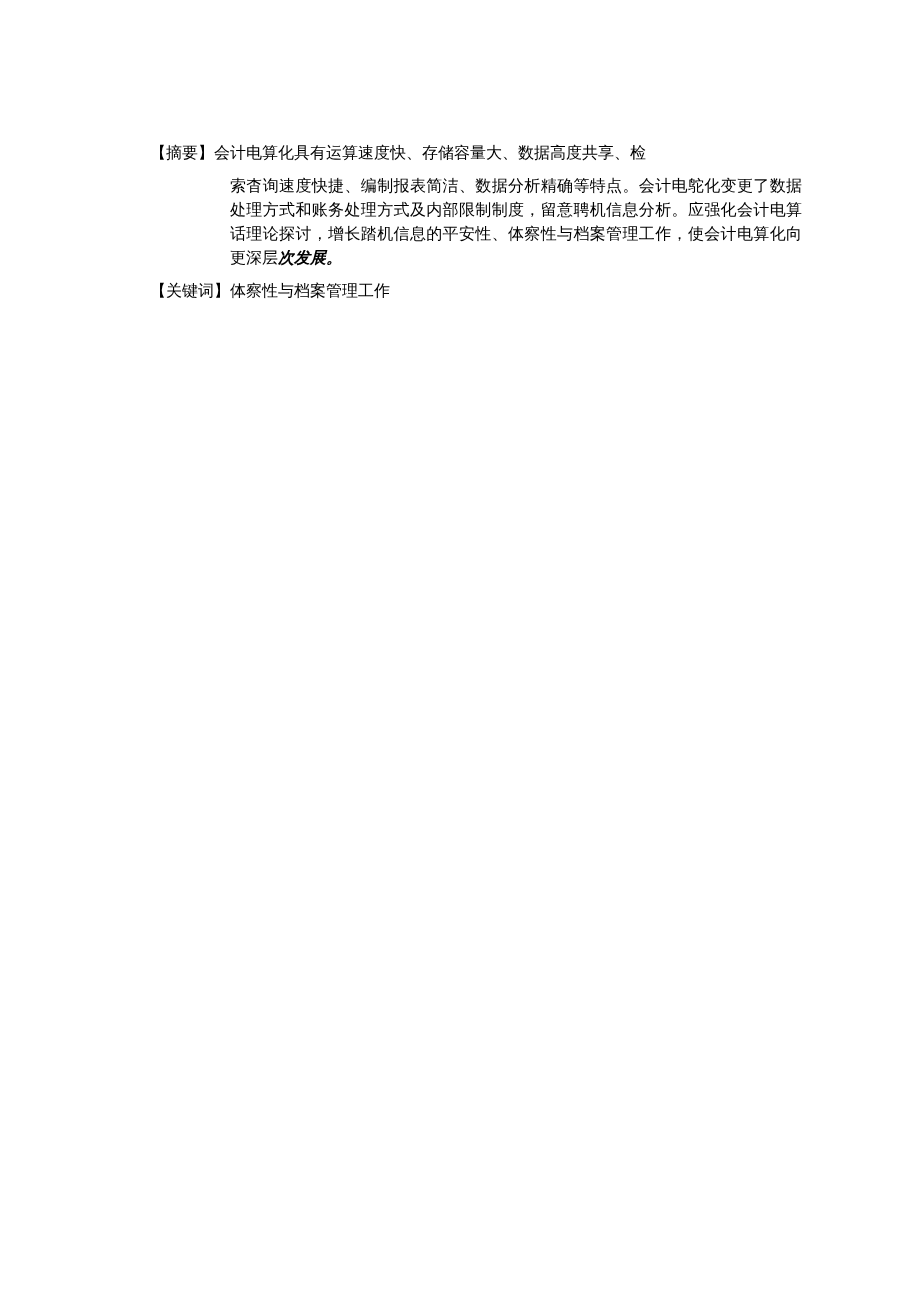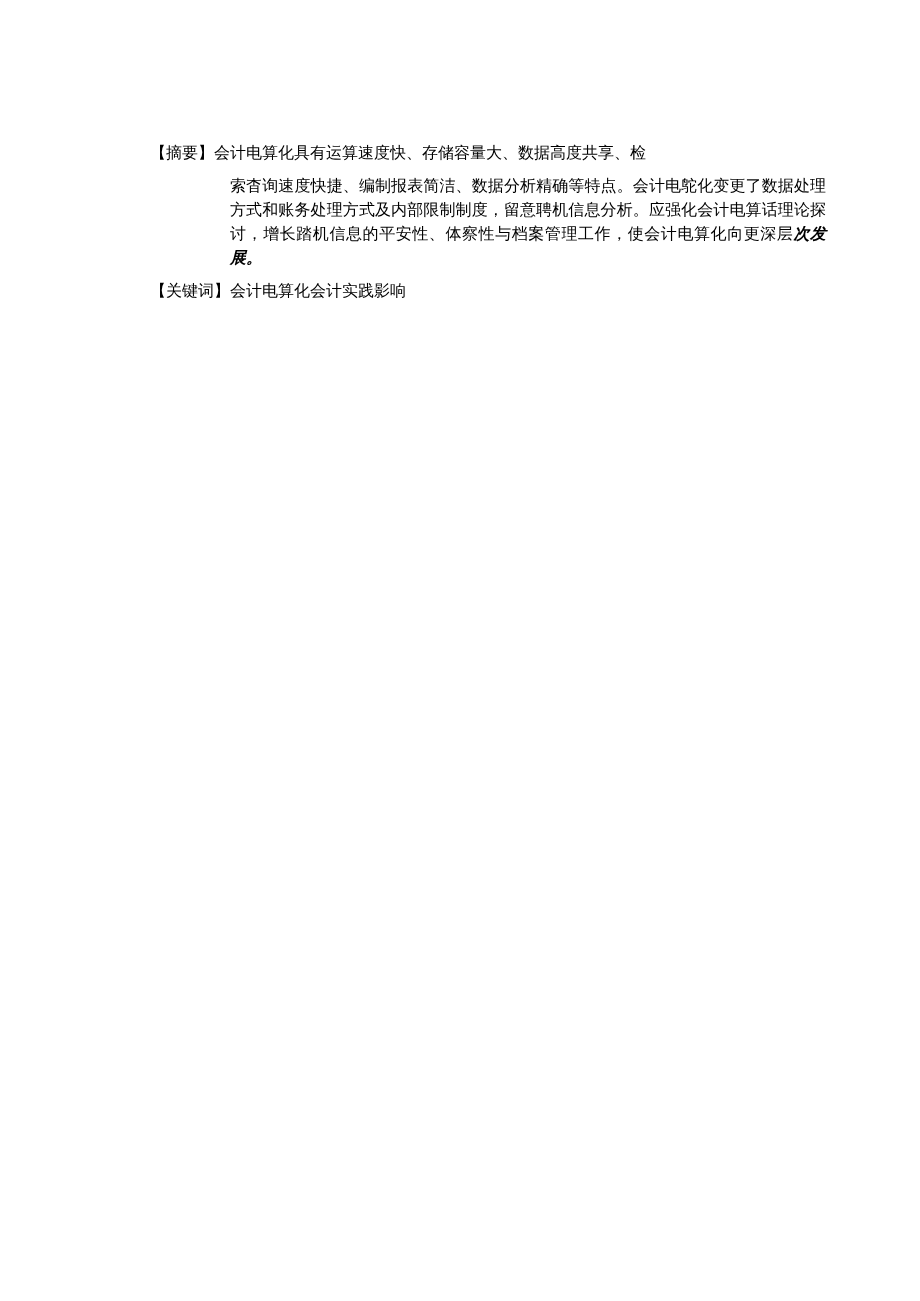--- a/index.html
+++ b/index.html
@@ -10,21 +10,21 @@
     body {
       width: 920px;
       height: 1301px;
       background: #ffffff;
       font-family: "SimSun", "宋体", serif;
       font-size: 16px;
       color: #000000;
       line-height: 1.6;
     }
     .page {
-      padding: 140px 94px 0 150px;
+      padding: 140px 118px 0 150px;
     }
     .abstract-block {
       margin-bottom: 8px;
     }
     .abstract-first-line {
       margin-bottom: 4px;
     }
     .abstract-body {
       padding-left: 80px;
       line-height: 1.5;
@@ -50,16 +50,16 @@
   <div class="abstract-block">
     <div class="abstract-first-line">
       <span class="label">【摘要】</span><span>会计电算化具有运算速度快、存储容量大、数据高度共享、检</span>
     </div>
     <div class="abstract-body">
       <span>索杳询速度快捷、编制报表简洁、数据分析精确等特点。会计电鸵化变更了数据处理方式和账务处理方式及内部限制制度，留意聘机信息分析。应强化会计电算话理论探讨，增长踏机信息的平安性、体察性与档案管理工作，使会计电算化向更深层</span><span class="italic-bold">次发展。</span>
     </div>
   </div>
 
   <div class="keywords-line">
-    <span class="label">【关键词】</span><span>会计电算化会计实践影响</span>
+    <span class="label">【关键词】</span><span>体察性与档案管理工作</span>
   </div>
 
 </div>
 
 </body></html>

